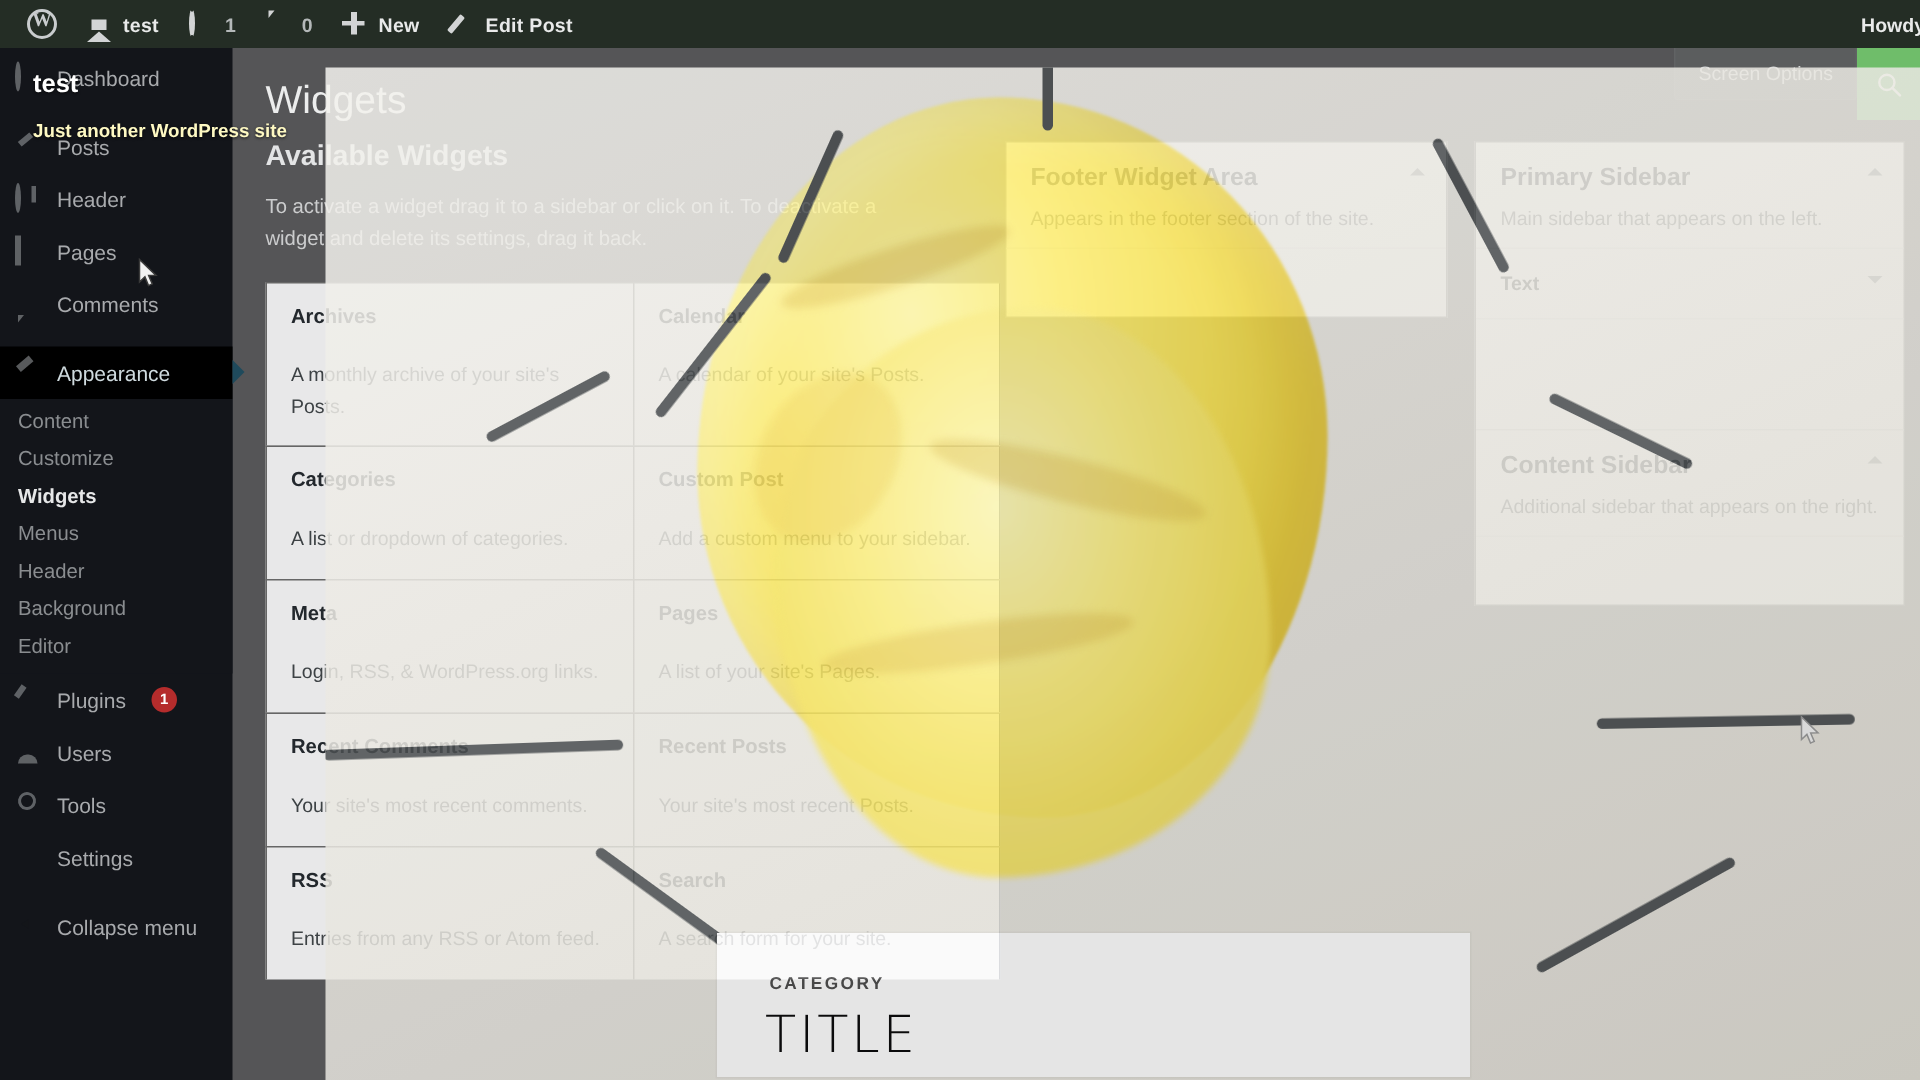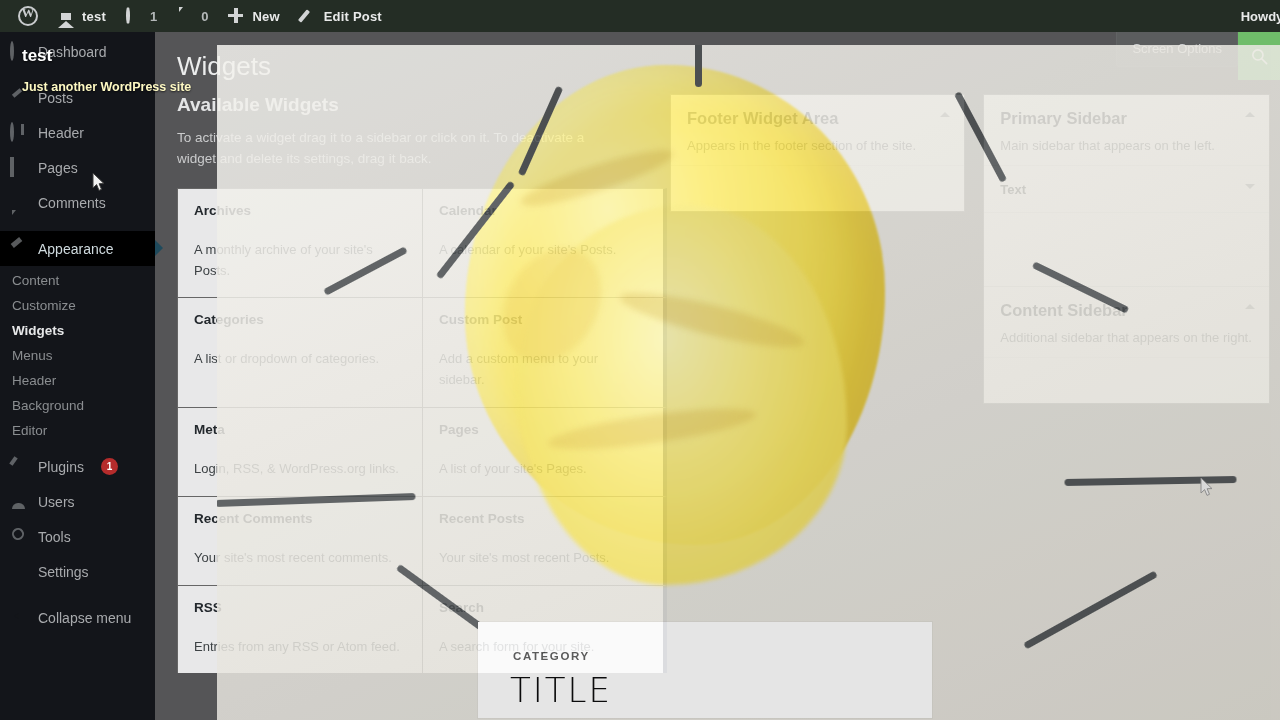--- a/index.html
+++ b/index.html
@@ -134,21 +134,21 @@
   }
 
   
   #widgets-ui { position:absolute; inset:0; z-index: 11; }
   .wa-col-left { position:absolute; left: 22px; top: 62px; width: 490px; }
   h2.sect { font-size: 19px; color:#e3e4e5; font-weight: bold; margin-bottom: 12px; }
   p.sectdesc { font-size: 13.5px; color:#cbcccd; line-height: 1.55; margin-bottom: 18px; max-width: 420px; }
 
   .wgrid { display: grid; grid-template-columns: 1fr 1fr; gap: 0px 0px; }
   .wcell { padding: 14px 18px 16px 16px; border: 1px solid #666; border-right:none; border-bottom:none; background: rgba(245,245,245,.92); }
-  .wcell:nth-child(2n){ border-right: 4px solid #0f172a; }
+  .wcell:nth-child(2n){ border-right: 1px solid #0f172a; }
   .wcell .wname { font-size: 13.5px; font-weight: bold; color:#23282d; margin-bottom: 22px; }
   .wcell .wdesc { font-size: 13px; color:#3d4245; line-height: 1.6; }
 
   
   .wa-col-right { position:absolute; left: 515px; top: 62px; width: 600px; display:flex; gap: 18px; }
   .sbox { background: rgba(245,245,245,.93); border: 1px solid #6a6c6d; }
   .sbox-a { width: 330px; }
   .sbox-b { width: 340px; }
   .sbox .shead { position: relative; padding: 14px 16px 12px 16px; }
   .sbox .stitle { font-size: 16.5px; font-weight: bold; color:#23282d; }
@@ -181,21 +181,21 @@
     border-radius: 52% 48% 55% 45% / 45% 58% 42% 55%;
     filter: blur(2px); opacity:.9;
   }
   #photo .crease{ position:absolute; background:rgba(214,176,58,.34); filter: blur(3px); border-radius: 50%; }
   
   #photo .ray {
     position:absolute; background:#4b4f51; border-radius: 6px; filter: blur(.4px);
   }
   
   #photo .card {
-    position:absolute; left: 261px; top: 577px; width: 454px; height: 96px;
+    position:absolute; left: 261px; top: 577px; width: 502px; height: 96px;
     background: #fdfdfd; box-shadow: 0 0 0 1px rgba(0,0,0,.03);
   }
   #photo .card .cat { position:absolute; left: 35px; top: 28px; font-size: 11.5px; font-weight: bold;
                       letter-spacing: 1.6px; color:#444; }
   #photo .card .ttl { position:absolute; left: 32px; top: 48px; font-size: 34px; letter-spacing: 2px;
                       color:#000000; font-weight: 300; font-family:"DejaVu Sans", sans-serif; }
 
   
   .cursor { position:absolute; z-index: 60; width: 14px; height: 20px; }
 </style>

